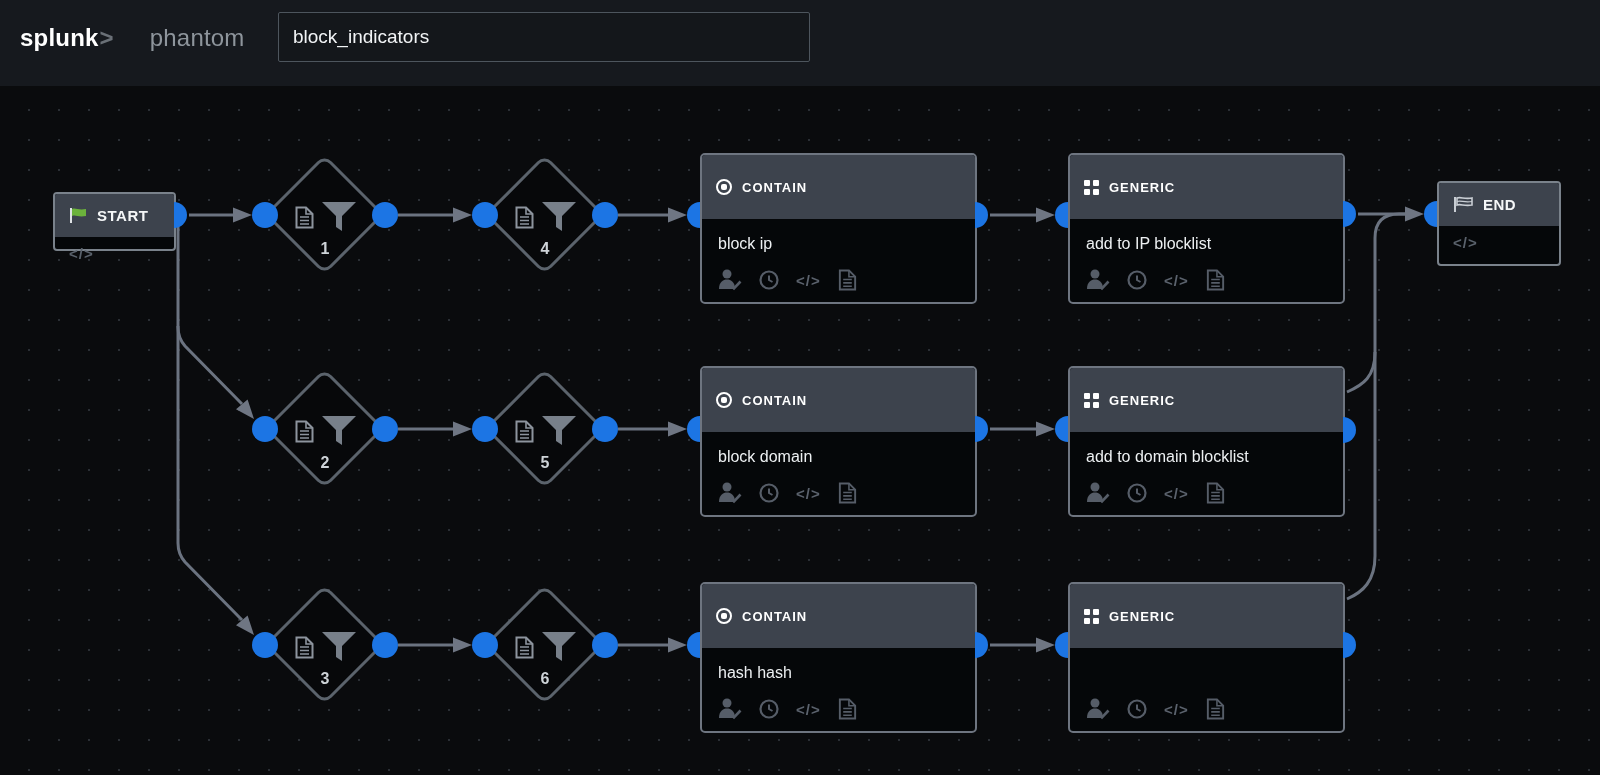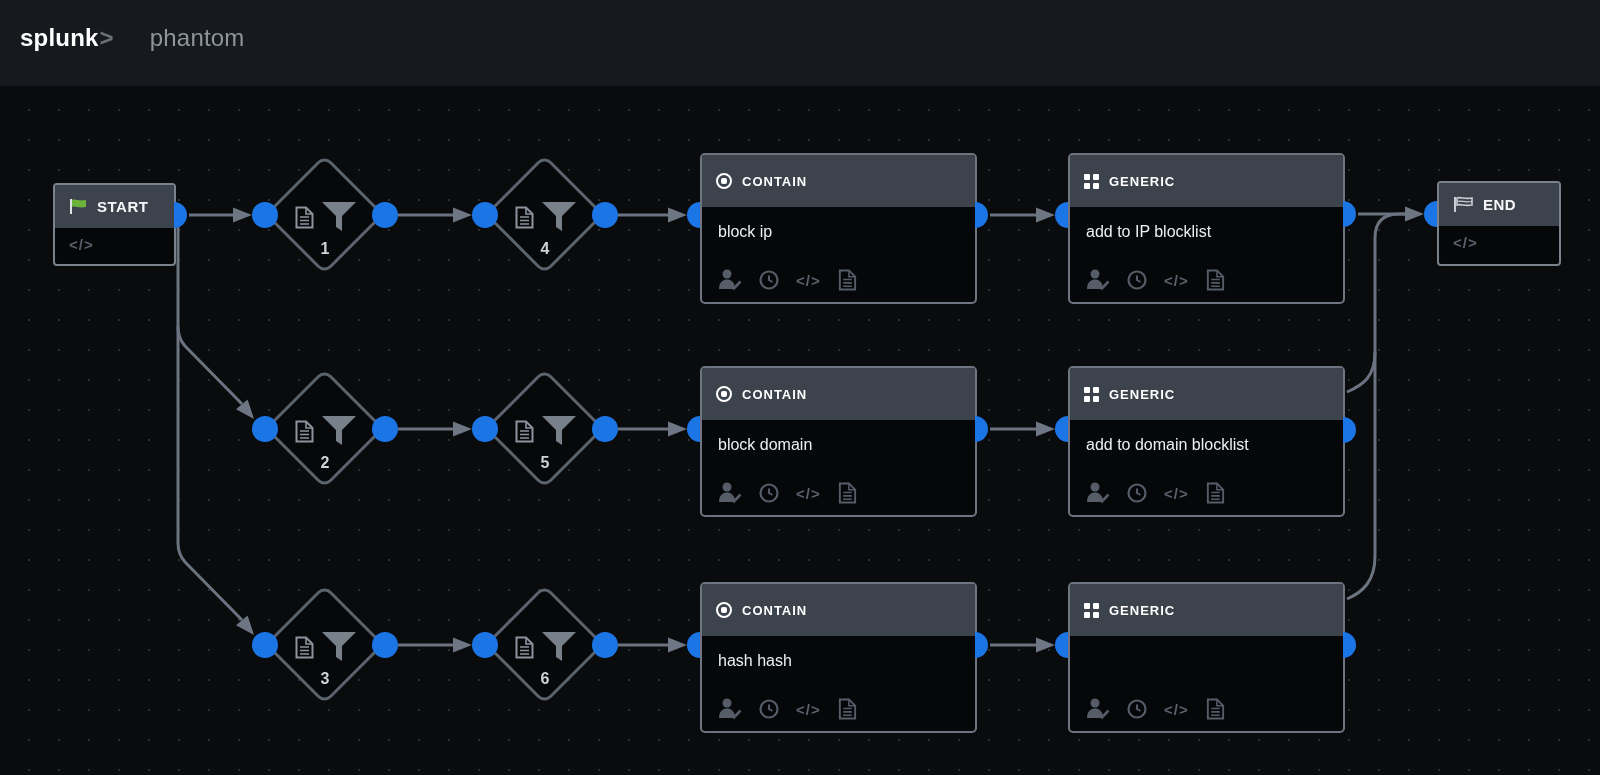--- a/index.html
+++ b/index.html
@@ -21,21 +21,21 @@
     background-size:30px 30px;background-position:14px 9px;}
   .wires{position:absolute;left:0;top:0;z-index:0;}
 
   
   .node{position:absolute;box-sizing:border-box;background:#050709;border:2px solid #7a828b;border-radius:4px;z-index:1;}
   .node-header{display:flex;align-items:center;gap:9px;background:#3d434d;height:43px;padding:0 13px;border-radius:2px 2px 0 0;}
   .node-header .hlabel{color:#f5f7f8;font-weight:bold;font-size:15px;letter-spacing:.5px;}
   .node-body{padding:8px 14px;color:#757d87;font-weight:bold;font-size:15px;letter-spacing:1px;}
 
   .block{position:absolute;box-sizing:border-box;width:277px;height:151px;background:#050709;border:2px solid #6e7580;border-radius:5px;z-index:1;}
-  .block-header{display:flex;align-items:center;gap:10px;background:#3d434d;height:44px;padding:4px 14px;border-radius:3px 3px 0 0;}
+  .block-header{display:flex;align-items:center;gap:10px;background:#3d434d;height:44px;padding:10px 14px;border-radius:3px 3px 0 0;}
   .block-header .hlabel{color:#ffffff;font-weight:bold;font-size:13px;letter-spacing:1px;}
   .block-title{padding:16px 16px 0;font-size:16px;color:#edf0f2;}
   .block-icons{position:absolute;left:16px;bottom:11px;display:flex;gap:17px;align-items:center;}
   .code-glyph{color:#5a626c;}
   .block-icons .code-glyph{color:#5b626d;font-size:15px;font-weight:bold;letter-spacing:1px;}
 
   
   .dwrap{position:absolute;width:120px;height:120px;z-index:1;}
   .dshape{position:absolute;left:17px;top:17px;width:85px;height:85px;transform:rotate(45deg);
     border:3px solid #5b636c;border-radius:10px;background:#07080a;box-sizing:border-box;}
@@ -56,20 +56,21 @@
 </style>
 </head>
 <body>
 
 <div class="topbar">
   <div class="logo">
     <span class="lg-splunk">splunk</span>
     <span class="lg-gt">&gt;</span>
     <span class="lg-phantom">phantom</span>
   </div>
+  <input class="playbook-input" type="text" value="block_indicators" style="">
 </div>
 
 <div class="canvas">
 
   <svg class="wires" width="1600" height="689" viewBox="0 0 1600 689">
     <g stroke="#6b7380" stroke-width="3" fill="none">
 
       <path d="M189 129 H233"></path>
       <path d="M398 129 H453"></path>
       <path d="M618 129 H668"></path>
@@ -100,21 +101,21 @@
       <polygon points="687,343 668,335.5 668,350.5"></polygon>
       <polygon points="1055,343 1036,335.5 1036,350.5"></polygon>
       <polygon points="472,559 453,551.5 453,566.5"></polygon>
       <polygon points="687,559 668,551.5 668,566.5"></polygon>
       <polygon points="1055,559 1036,551.5 1036,566.5"></polygon>
       <polygon points="254,333 236,323.2 247.6,313.6"></polygon>
       <polygon points="254,549 236,539.2 247.6,529.6"></polygon>
     </g>
   </svg>
 
-  <div class="node" style="left:53px;top:97px;width:123px;height:83px;">
+  <div class="node" style="left:53px;top:106px;width:123px;height:59px;">
     <div class="node-header" style="height:43px;">
       <svg width="20" height="17" viewBox="0 0 20 17">
         <path d="M3 1 V16" stroke="#dfe3e6" stroke-width="2"></path>
         <path d="M4 2 C8 .5 10 3.5 18 2 L18 9 C10 10.5 8 7.5 4 9 Z" fill="#6cb33c"></path>
       </svg>
       <span class="hlabel">START</span>
     </div>
     <div class="node-body">
       <span class="code-glyph">&lt;/&gt;</span>
     </div>

